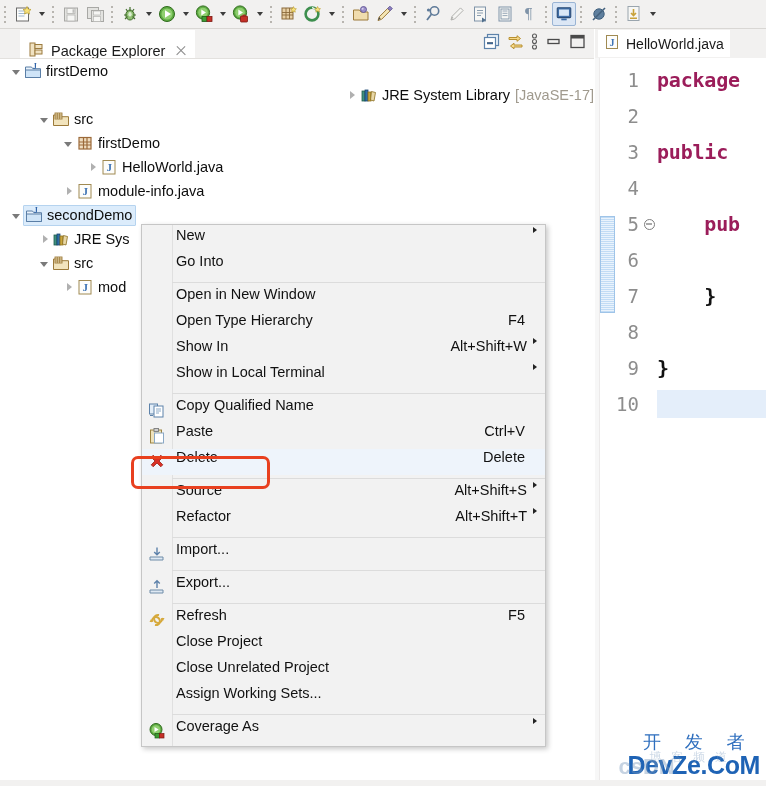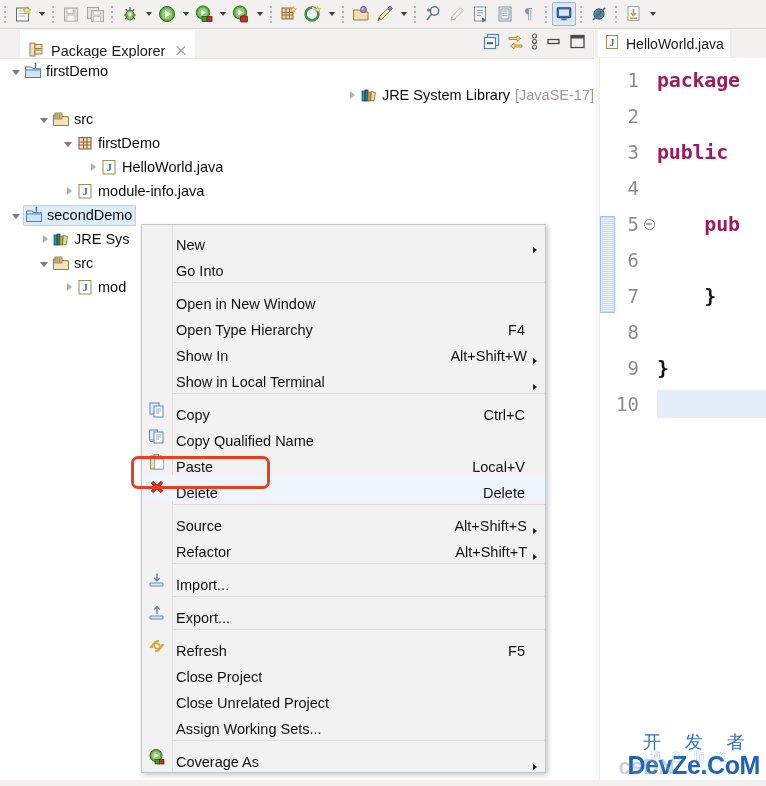--- a/index.html
+++ b/index.html
@@ -189,21 +189,21 @@
     position: absolute;
     left: 0; top: 0; bottom: 0;
     width: 30px;
     background: #f2f2f2;
     border-right: 1px solid #e0e0e0;
   }
   .mi {
     position: relative;
     height: 26px;
     display: flex;
-    align-items: flex-end;
+    align-items: flex-start;
     padding-left: 30px;
     box-sizing: border-box;
     font-size: 14.5px;
     color: #111111;
     z-index: 2;
   }
   .mi .mi-icon {
     position: absolute;
     left: 6px; top: 4px;
     width: 18px; height: 18px;
@@ -857,49 +857,38 @@
         <span class="mi-sub"></span>
       </div>
       <div class="mi">
         <span class="mi-label">Show in Local Terminal</span>
         <span class="mi-sub"></span>
       </div>
       <div class="mi-sep"></div>
       <div class="mi">
         <span class="mi-icon" style="display: inline-flex; align-items: center; width: 18px; height: 18px;">
           <svg width="18" height="18" viewBox="0 0 18 18">
-            <rect x="2" y="2" width="9" height="11" fill="#e4eef8" stroke="#5d82aa" stroke-width="1"></rect>
-            <rect x="6" y="5" width="9" height="11" fill="#ffffff" stroke="#5d82aa" stroke-width="1"></rect>
-            <path d="M8 8 h5 M8 10 h5 M8 12 h3" stroke="#7fa0c2" stroke-width="0.9"></path>
-          </svg>
-        </span>
-        <span class="mi-label">Copy</span>
-        <span class="mi-accel">Ctrl+C</span>
-      </div>
-      <div class="mi">
-        <span class="mi-icon" style="display: inline-flex; align-items: center; width: 18px; height: 18px;">
-          <svg width="18" height="18" viewBox="0 0 18 18">
             <rect x="1.5" y="3" width="8" height="10" fill="#e4eef8" stroke="#5d82aa" stroke-width="1"></rect>
             <rect x="6" y="5" width="9" height="11" fill="#ffffff" stroke="#5d82aa" stroke-width="1"></rect>
             <path d="M8 8 h5 M8 10 h5 M8 12 h3" stroke="#7fa0c2" stroke-width="0.9"></path>
             <path d="M2 14.5 h3" stroke="#5d82aa" stroke-width="1"></path>
           </svg>
         </span>
         <span class="mi-label">Copy Qualified Name</span>
       </div>
       <div class="mi">
         <span class="mi-icon" style="display: inline-flex; align-items: center; width: 18px; height: 18px;">
           <svg width="18" height="18" viewBox="0 0 18 18">
             <rect x="2.5" y="3" width="11" height="13" fill="#efe2bb" stroke="#9c8443" stroke-width="1"></rect>
             <rect x="6" y="1.5" width="4.5" height="3" fill="#cfcfcf" stroke="#7a7a7a" stroke-width="0.9"></rect>
             <rect x="6.5" y="6" width="9" height="10" fill="#ffffff" stroke="#8aa8c6" stroke-width="1"></rect>
           </svg>
         </span>
         <span class="mi-label">Paste</span>
-        <span class="mi-accel">Local+V</span>
+        <span class="mi-accel">Ctrl+V</span>
       </div>
       <div class="mi highlighted">
         <span class="mi-icon" style="display: inline-flex; align-items: center; width: 18px; height: 18px;">
           <svg width="18" height="18" viewBox="0 0 18 18">
             <path d="M3.2 4.2 L5.2 2.2 L9 6 L12.8 2.2 L14.8 4.2 L11 8 L14.8 11.8 L12.8 13.8 L9 10 L5.2 13.8 L3.2 11.8 L7 8 Z" fill="#d93025" stroke="#9b1f16" stroke-width="0.8" stroke-linejoin="round"></path>
           </svg>
         </span>
         <span class="mi-label">Delete</span>
         <span class="mi-accel">Delete</span>
       </div>

